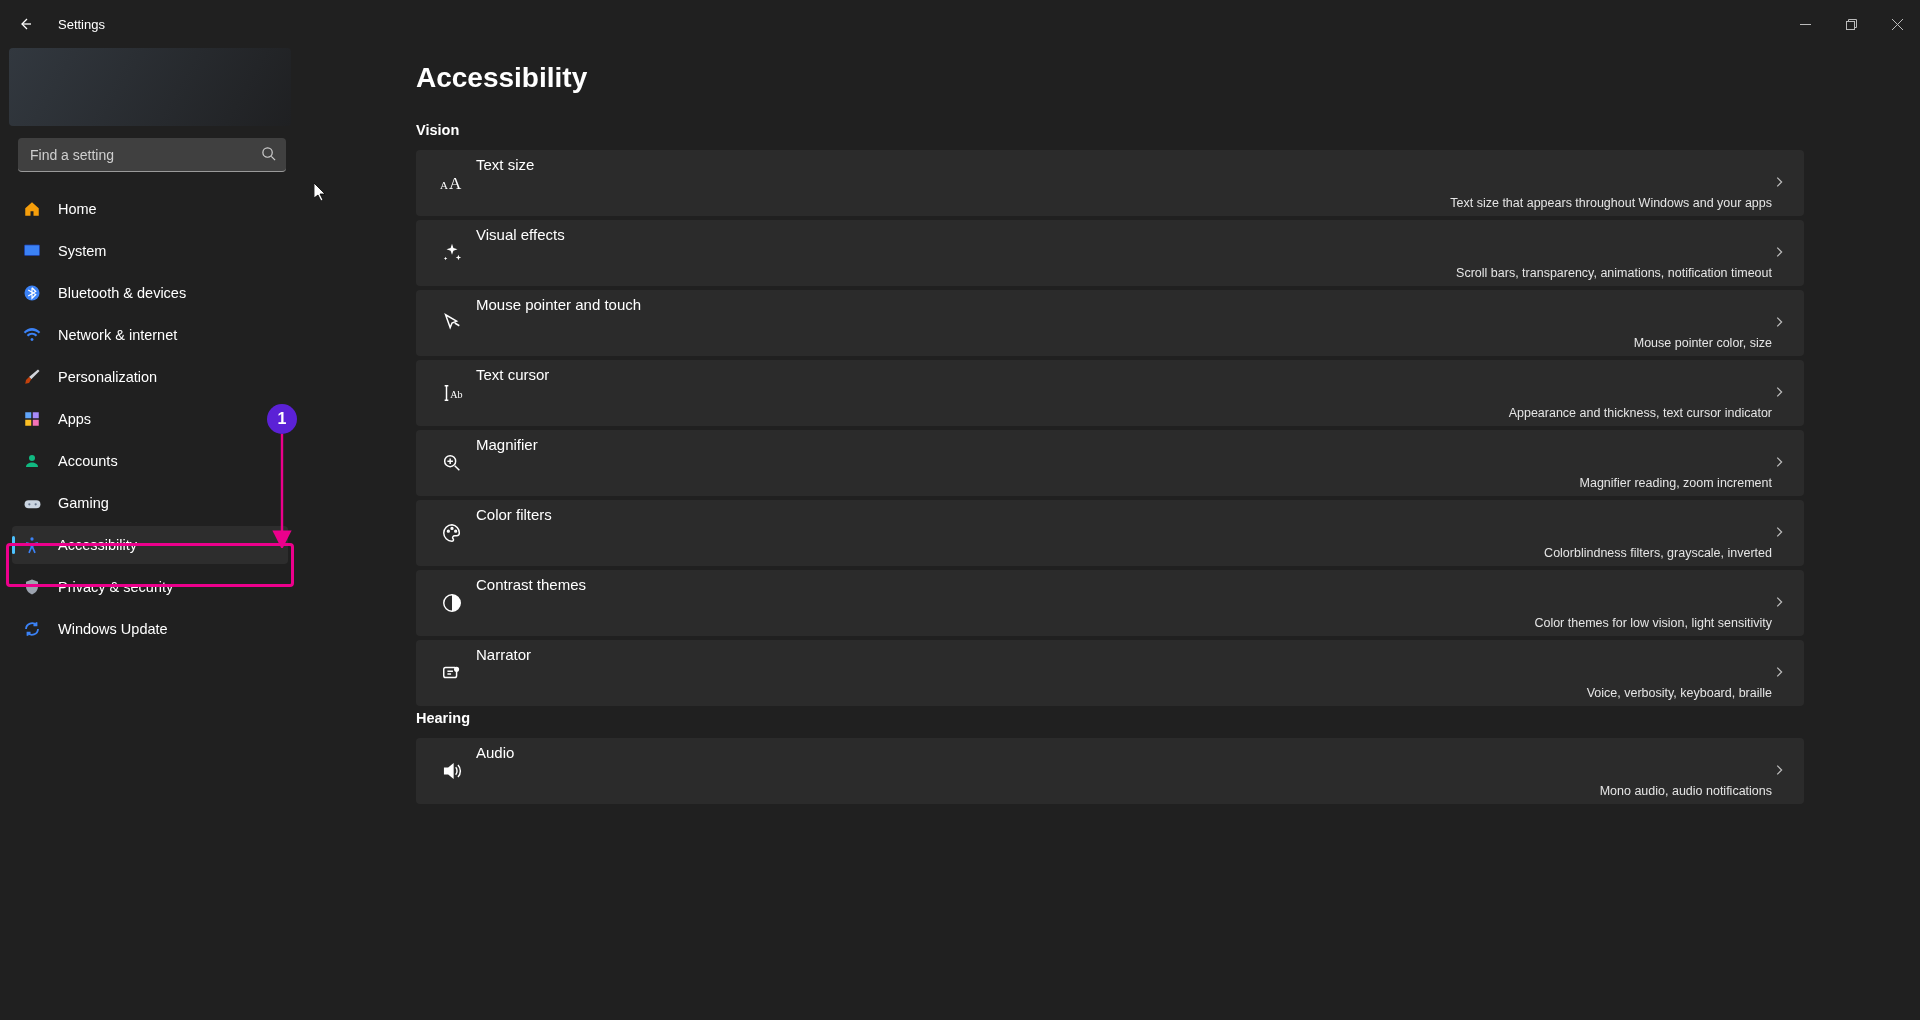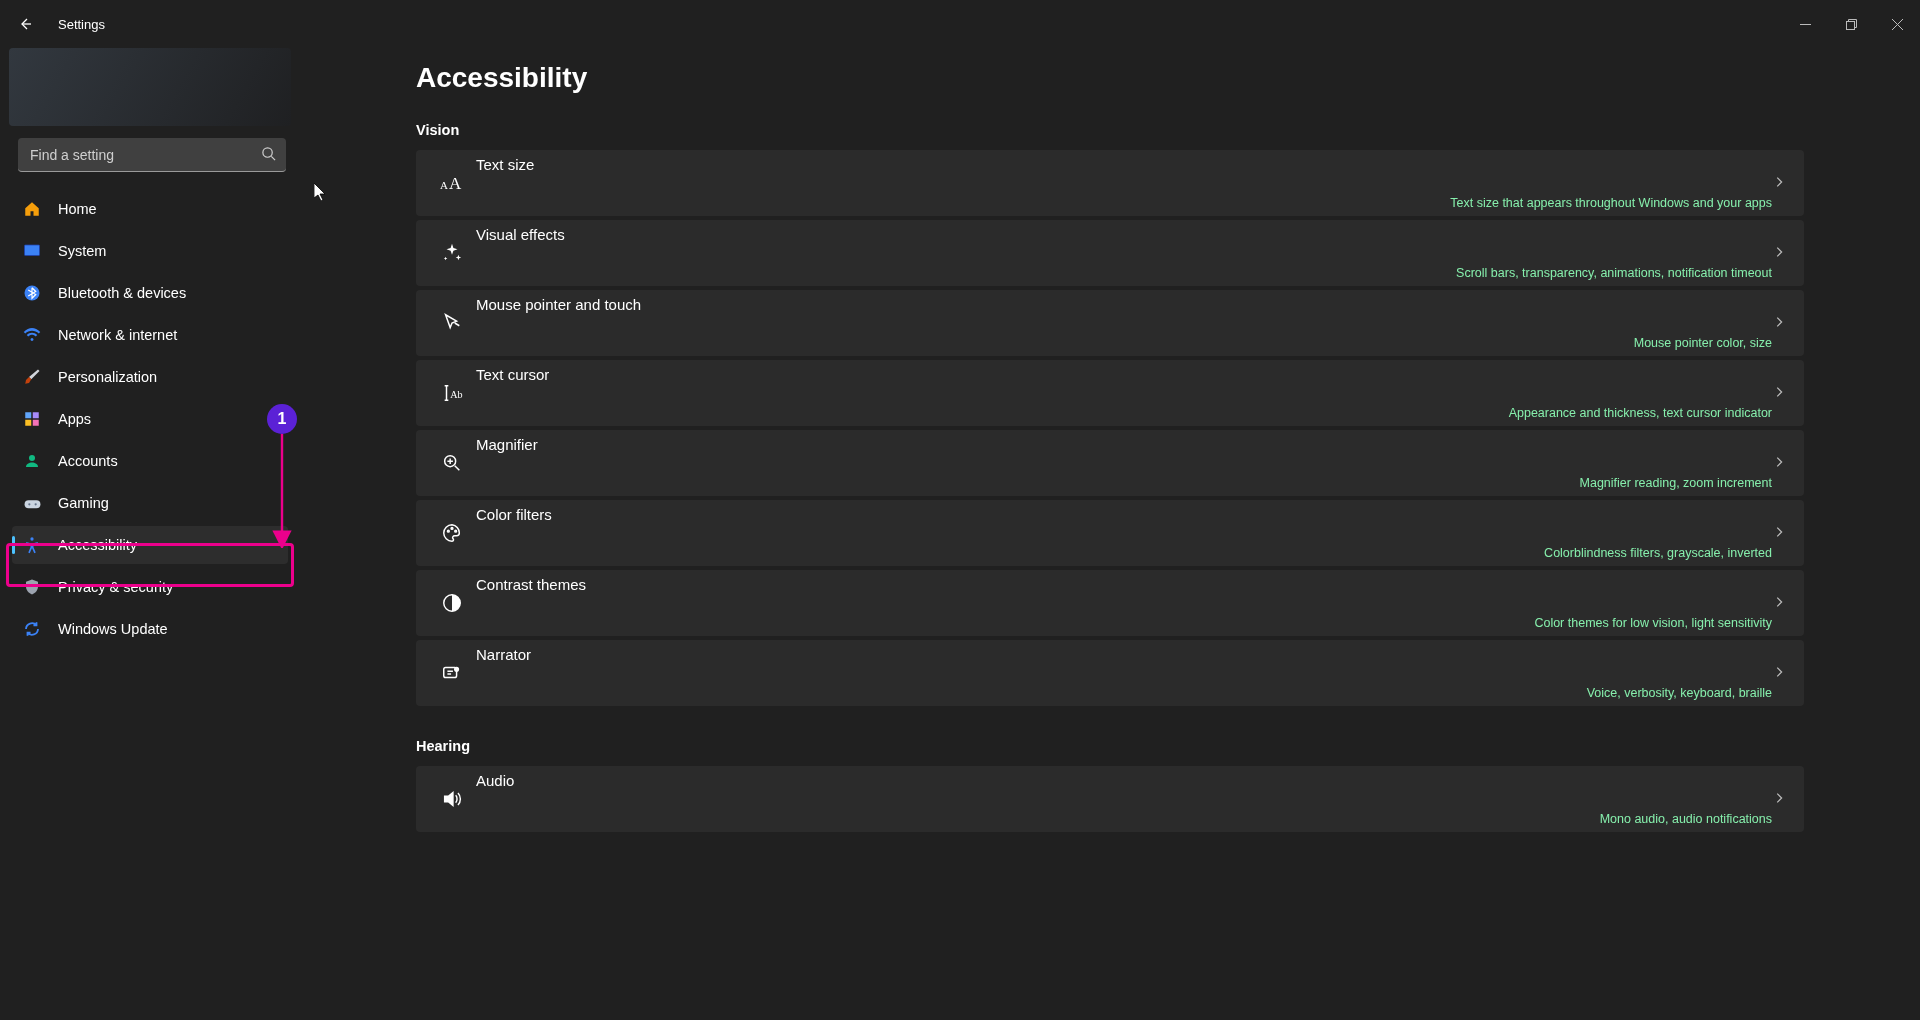--- a/index.html
+++ b/index.html
@@ -88,21 +88,21 @@
     border-radius: 4px;
     height: 66px;
     margin-bottom: 4px;
     display:flex; align-items:center;
     padding: 0 18px;
     cursor:pointer;
   }
   .card-icon { width: 36px; display:flex; align-items:center; justify-content:center; color:#fff; }
   .card-text { flex:1; padding-left: 6px; display:flex; justify-content:space-between; }
   .card-title { font-size:15px; color:#fff; line-height:1.35; }
-  .card-desc { font-size:12.5px; color:#86efac; line-height:1.35;margin-top:40px; }
+  .card-desc { font-size:12.5px; color:#e5e5e5; line-height:1.35;margin-top:40px; }
   .chev { color:#bdbdbd; }
 
   
   .anno-box {
     position:absolute;
     border: 3px solid #ec008c;
     border-radius: 4px;
     pointer-events:none;
   }
   .anno-badge {
@@ -396,21 +396,21 @@
     </div>
     <div class="card-text">
       <div class="card-title">Narrator</div>
       <div class="card-desc">Voice, verbosity, keyboard, braille</div>
     </div>
     <div class="chev"><svg width="14" height="14" viewBox="0 0 16 16" fill="none" stroke="#bdbdbd" stroke-width="1.4">
           <path d="M6 3l5 5-5 5"></path>
         </svg></div>
   </div>
 
-  <div class="section-title" style="margin-top:32px">Hearing</div>
+  <div class="section-title" style="margin-top:4px">Hearing</div>
 
   <div class="card">
     <div class="card-icon">
       <svg width="22" height="22" viewBox="0 0 24 24" fill="none" stroke="#fff" stroke-width="1.6">
           <path d="M4 9v6h4l5 4V5L8 9z" fill="#fff"></path>
           <path d="M16 8c2 2 2 6 0 8M18.5 5.5c3.5 3.5 3.5 9.5 0 13"></path>
         </svg>
     </div>
     <div class="card-text">
       <div class="card-title">Audio</div>

